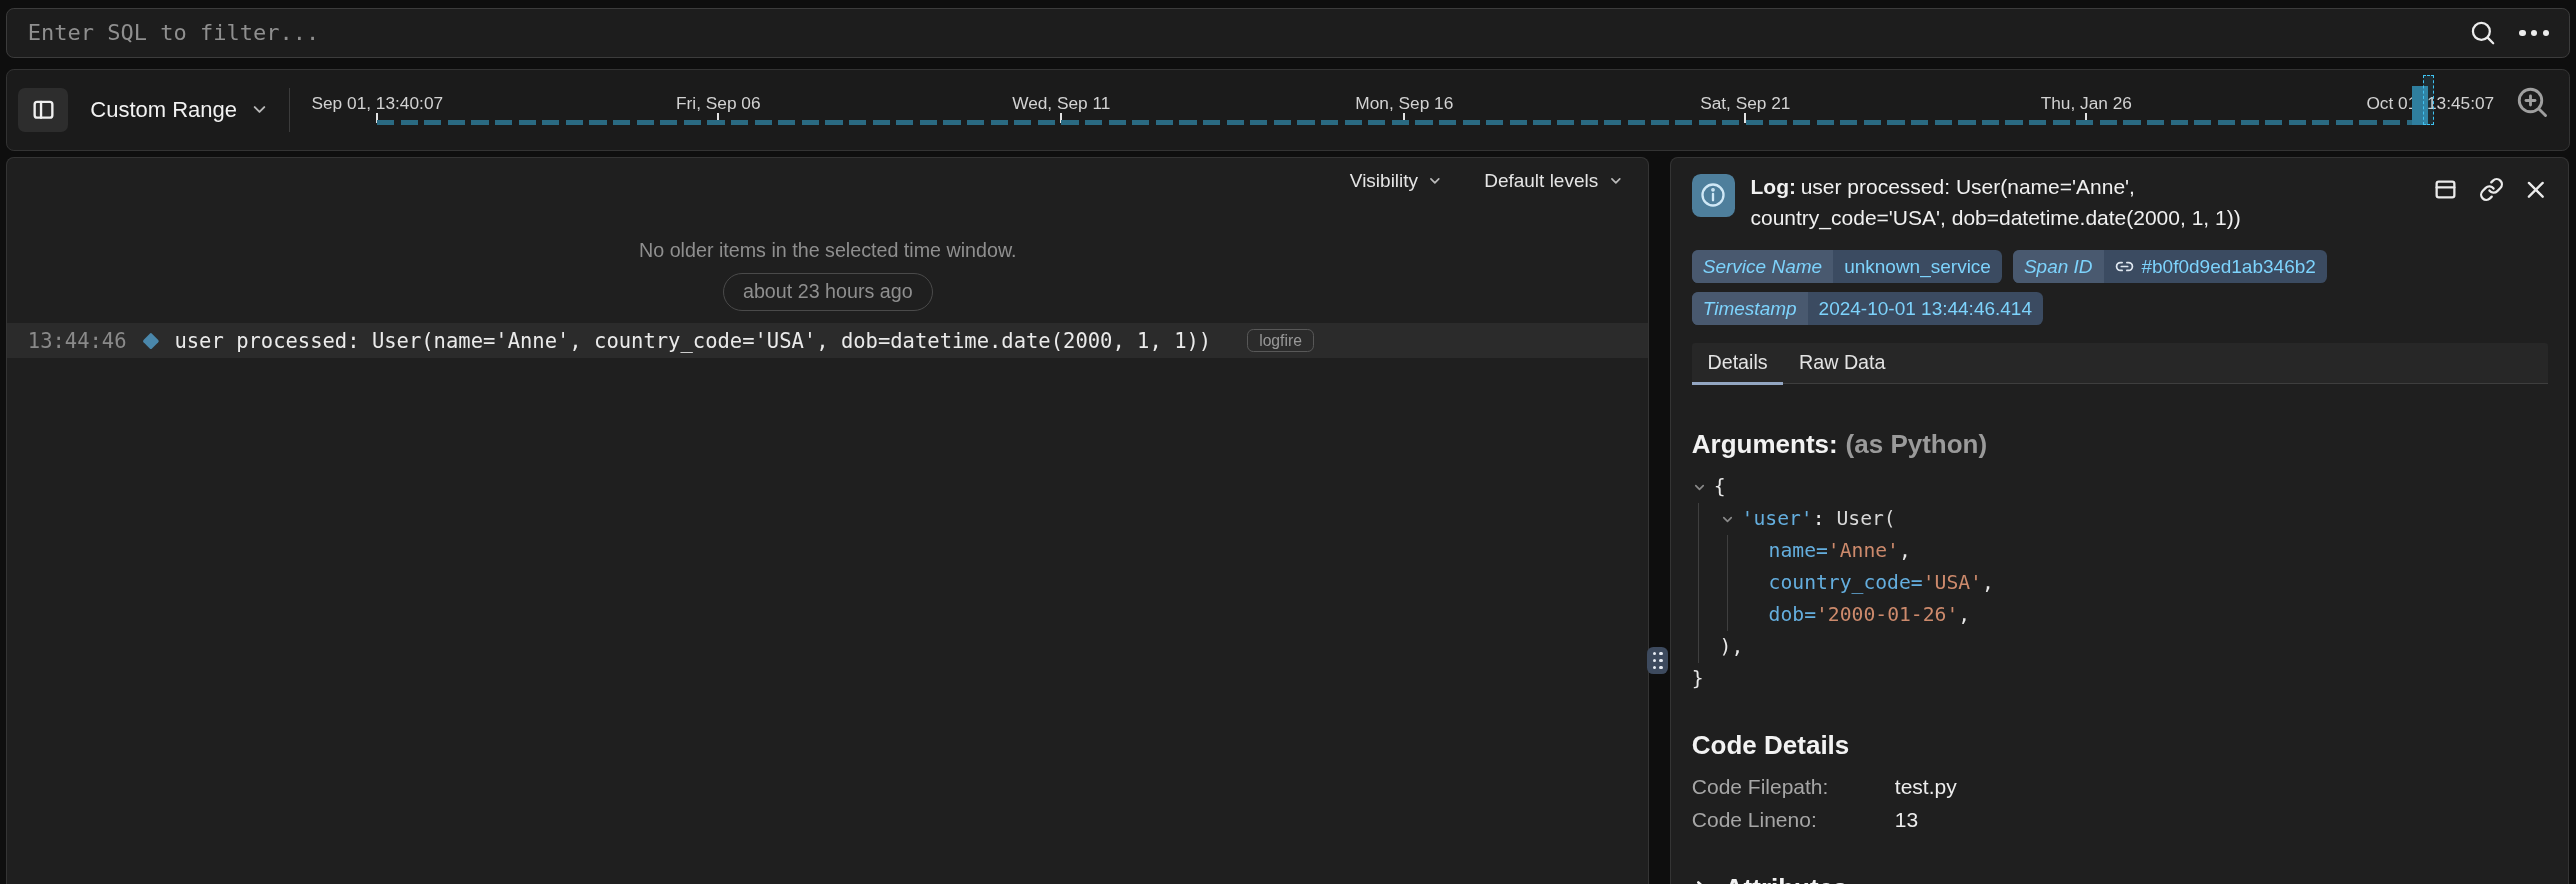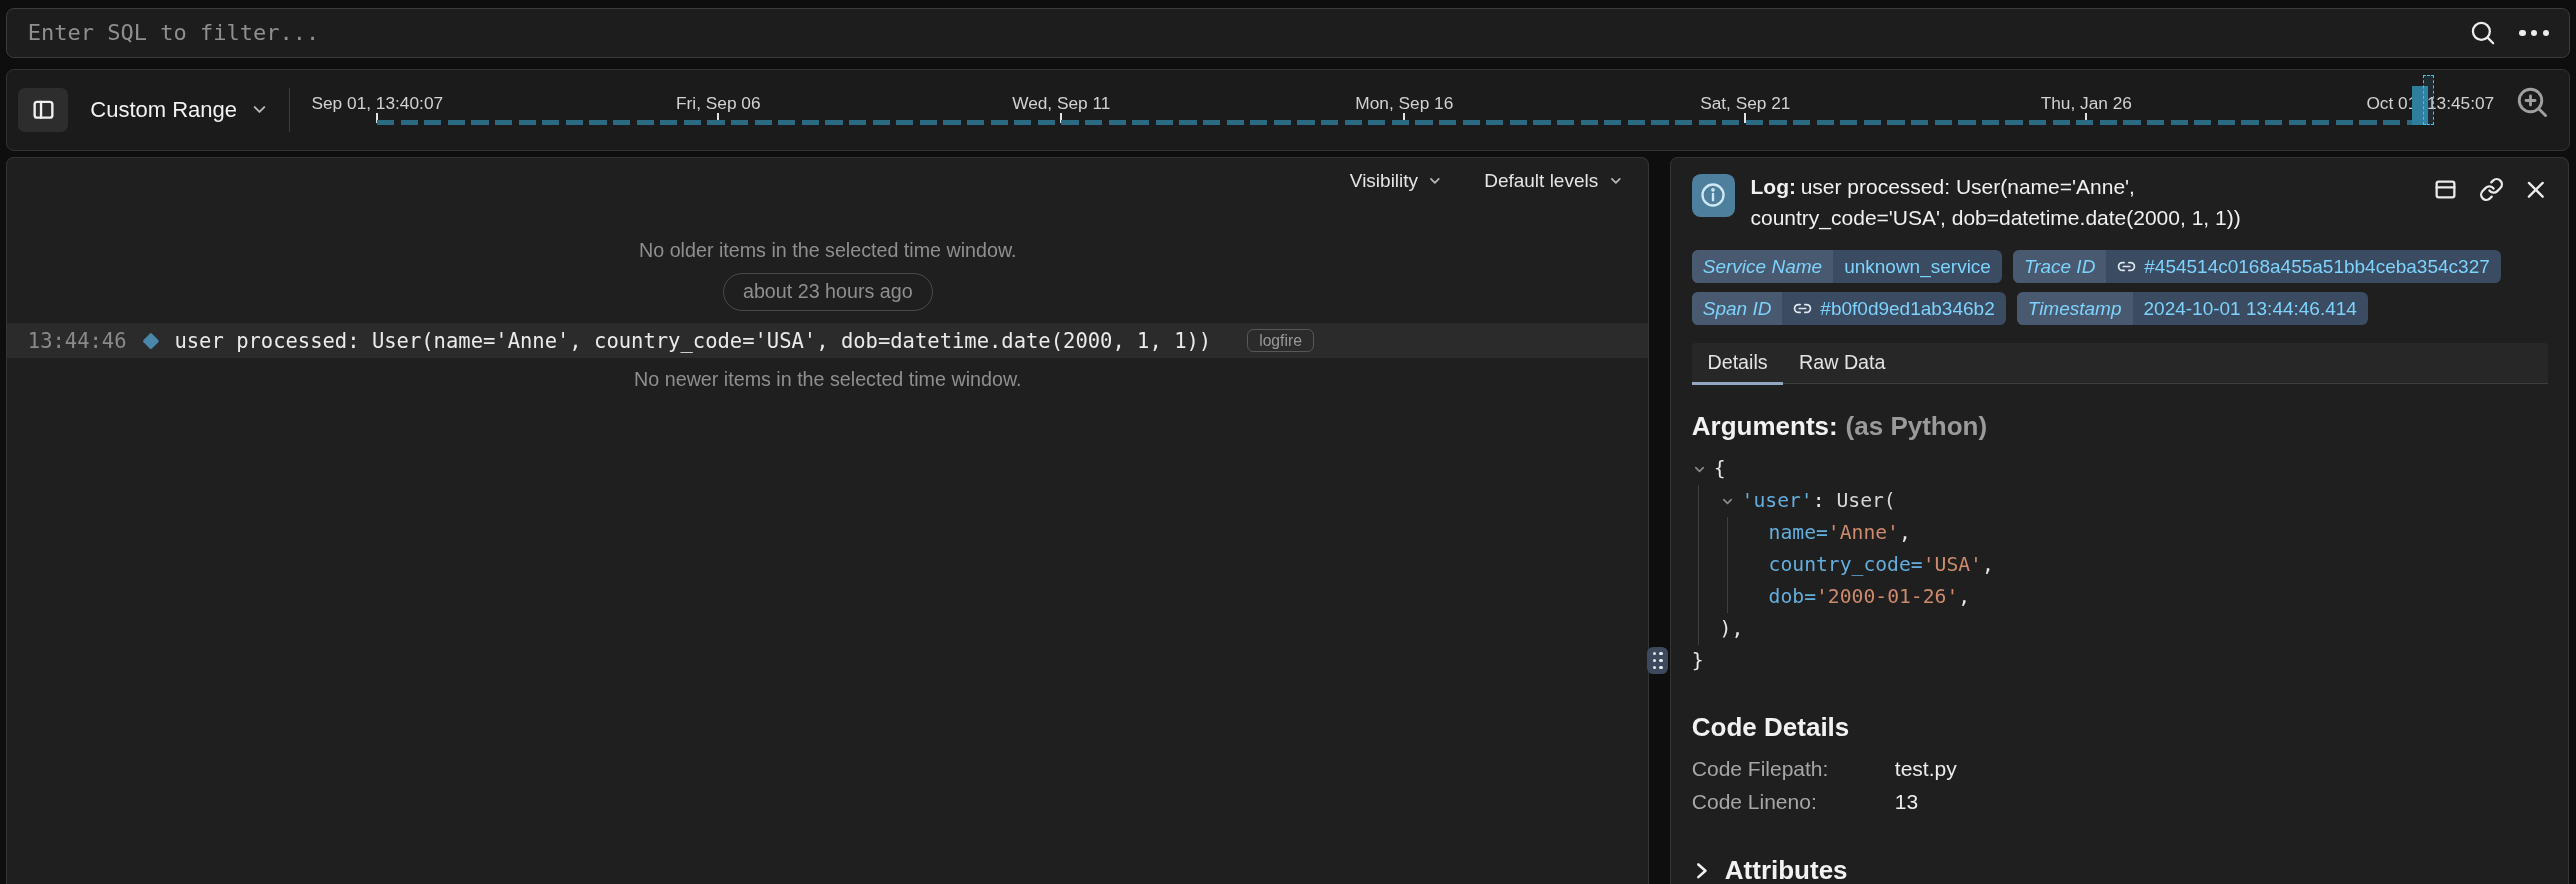--- a/index.html
+++ b/index.html
@@ -88,21 +88,21 @@
     align-items: center; white-space: nowrap; }
   .badge .val { padding: 5.5px 11px; display: flex; align-items: center; gap: 7.9px; white-space: nowrap; }
   .badge .val .chain { display: flex; color: #dfe7f0; }
 
   .tabs { margin-top: 17.3px; display: flex; background: #272727; border-bottom: 0.8px solid #3e3e3e;
     border-radius: 3.1px 3.1px 0 0; }
   .tab { position: relative; padding: 7.9px 15.7px 9.4px; font-size: 19.7px; color: #e3e3e3; cursor: pointer; }
   .tab.active::after { content: ""; position: absolute; left: 0; right: 0; bottom: -1.6px;
     height: 3.1px; background: #93a6c2; }
 
-  .args-heading { margin-top: 27px; font-size: 26px; font-weight: 700; color: #f2f2f2; }
+  .args-heading { margin-top: 45px; font-size: 26px; font-weight: 700; color: #f2f2f2; }
   .args-heading .sub { color: #9a9a9a; margin-left: 7.9px; }
 
   .code { margin-top: 11px; font-family: "DejaVu Sans Mono", monospace; font-size: 19.7px;
     line-height: 32px; color: #e8e8e8; }
   .code .row { display: flex; align-items: center; white-space: pre; }
   .code .chev { color: #8a8a8a; display: flex; margin-right: 7px; flex: none; }
   .code .blk1 { margin-left: 6.3px; border-left: 0.8px solid #3f3f3f; padding-left: 20.5px; }
   .code .blk2 { margin-left: 7px; border-left: 0.8px solid #3f3f3f; padding-left: 41px; }
   .code .k { color: #64aede; }
   .code .s { color: #cd8a6c; }
@@ -217,21 +217,20 @@
       <span class="pill">about 23 hours ago</span>
     </div>
 
     <div class="log-row">
       <span class="t">13:44:46</span>
       <span class="diamond"></span>
       <span class="m">user processed: User(name='Anne', country_code='USA', dob=datetime.date(2000, 1, 1))</span>
       <span class="log-tag">logfire</span>
     </div>
 
-    <div class="msg newer">No newer items in the selected time window.</div>
   </section>
 
   <div class="drag-handle">
     <i></i>
       <i></i>
       <i></i>
       <i></i>
       <i></i>
       <i></i>
   </div>
@@ -268,33 +267,20 @@
               <line x1="19" y1="5" x2="5" y2="19"></line>
             </svg>
         </button>
       </div>
     </div>
 
     <div class="badges">
       <div class="badge">
         <span class="lbl">Service Name</span>
         <span class="val">unknown_service</span>
-      </div>
-      <div class="badge">
-        <span class="lbl">Trace ID</span>
-        <span class="val">
-          <span class="chain">
-            <svg width="19" height="19" viewBox="0 0 24 24" fill="none" stroke="currentColor" stroke-width="2.2" stroke-linecap="round">
-                <path d="M15 7h2a5 5 0 0 1 0 10h-2"></path>
-                <path d="M9 17H7A5 5 0 0 1 7 7h2"></path>
-                <line x1="8" y1="12" x2="16" y2="12"></line>
-              </svg>
-          </span>
-          <span>#454514c0168a455a51bb4ceba354c327</span>
-        </span>
       </div>
       <div class="badge">
         <span class="lbl">Span ID</span>
         <span class="val">
           <span class="chain">
             <svg width="19" height="19" viewBox="0 0 24 24" fill="none" stroke="currentColor" stroke-width="2.2" stroke-linecap="round">
                 <path d="M15 7h2a5 5 0 0 1 0 10h-2"></path>
                 <path d="M9 17H7A5 5 0 0 1 7 7h2"></path>
                 <line x1="8" y1="12" x2="16" y2="12"></line>
               </svg>

